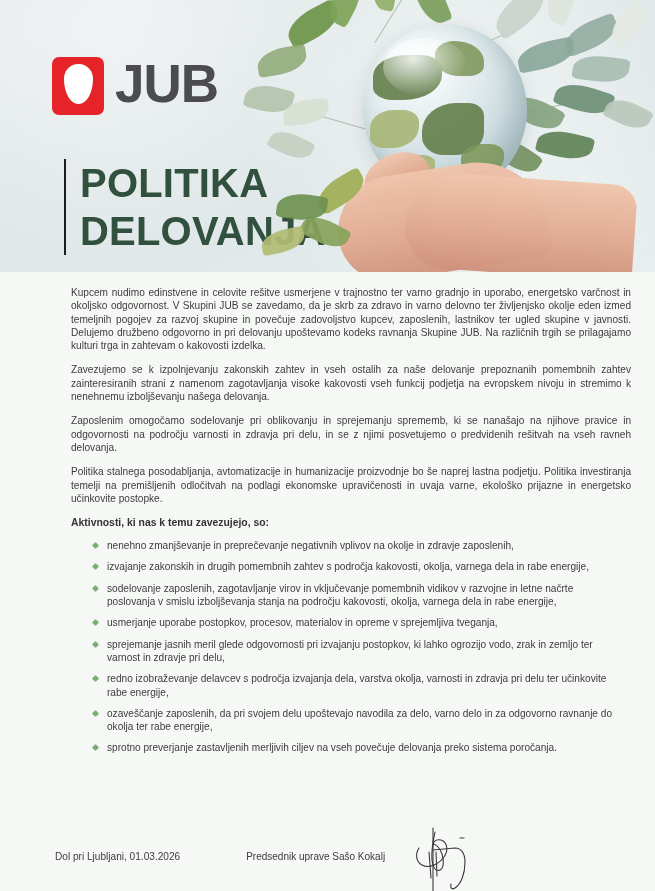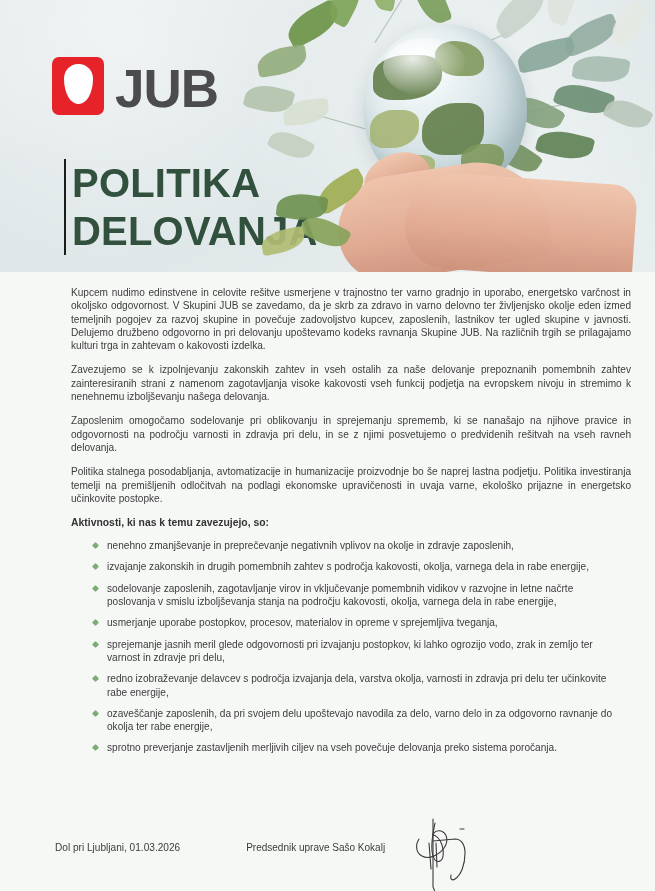--- a/index.html
+++ b/index.html
@@ -107,21 +107,21 @@
     border-radius: 50% 50% 40% 40%;
     transform: rotate(-22deg);
   }
 
   
   .logo {
     position: absolute;
     left: 52px;
     top: 57px;
     display: flex;
-    align-items: flex-end;
+    align-items: flex-start;
     gap: 11px;
   }
   .logo-mark {
     position: relative;
     width: 52px;
     height: 58px;
     background: #e52329;
     border-radius: 7px;
   }
   .logo-drop {
@@ -143,21 +143,21 @@
     line-height: 1;
   }
 
   
   .title-wrap {
     position: absolute;
     left: 52px;
     top: 159px;
     display: flex;
     align-items: stretch;
-    gap: 6px;
+    gap: 14px;
     padding-left: 12px;
   }
   .title-rule {
     width: 2px;
     background: #1c1c1c;
     flex: 0 0 auto;
   }
   .title-text {
     color: #31503d;
     font-size: 40px;
@@ -220,21 +220,21 @@
     height: 5px;
     background: #7aad72;
     transform: rotate(45deg);
     border-radius: 1px;
   }
 
   
   .footer {
     position: absolute;
     left: 0;
-    bottom: 36px;
+    bottom: 27px;
     width: 655px;
     padding: 0 40px 0 55px;
     box-sizing: border-box;
     display: flex;
     align-items: flex-start;
   }
   .footer-left {
     color: #3c3c3c;
     font-size: 10.1px;
     line-height: 14px;

